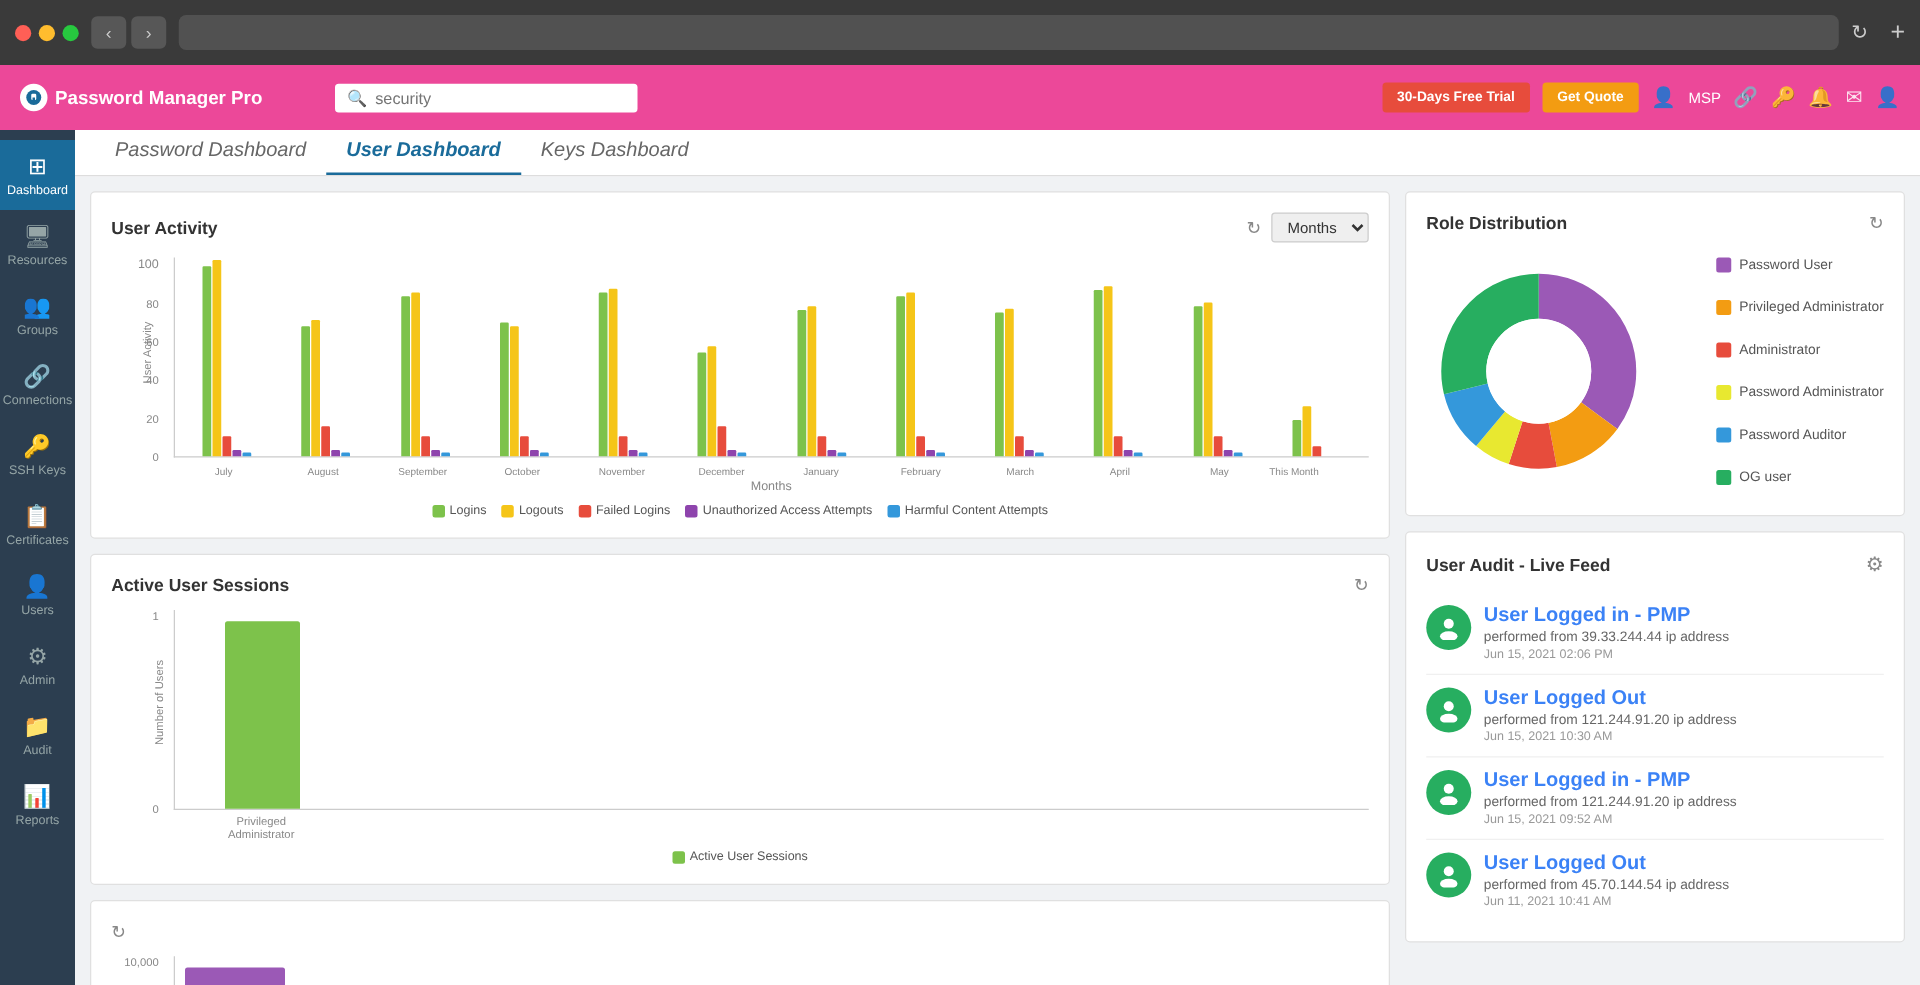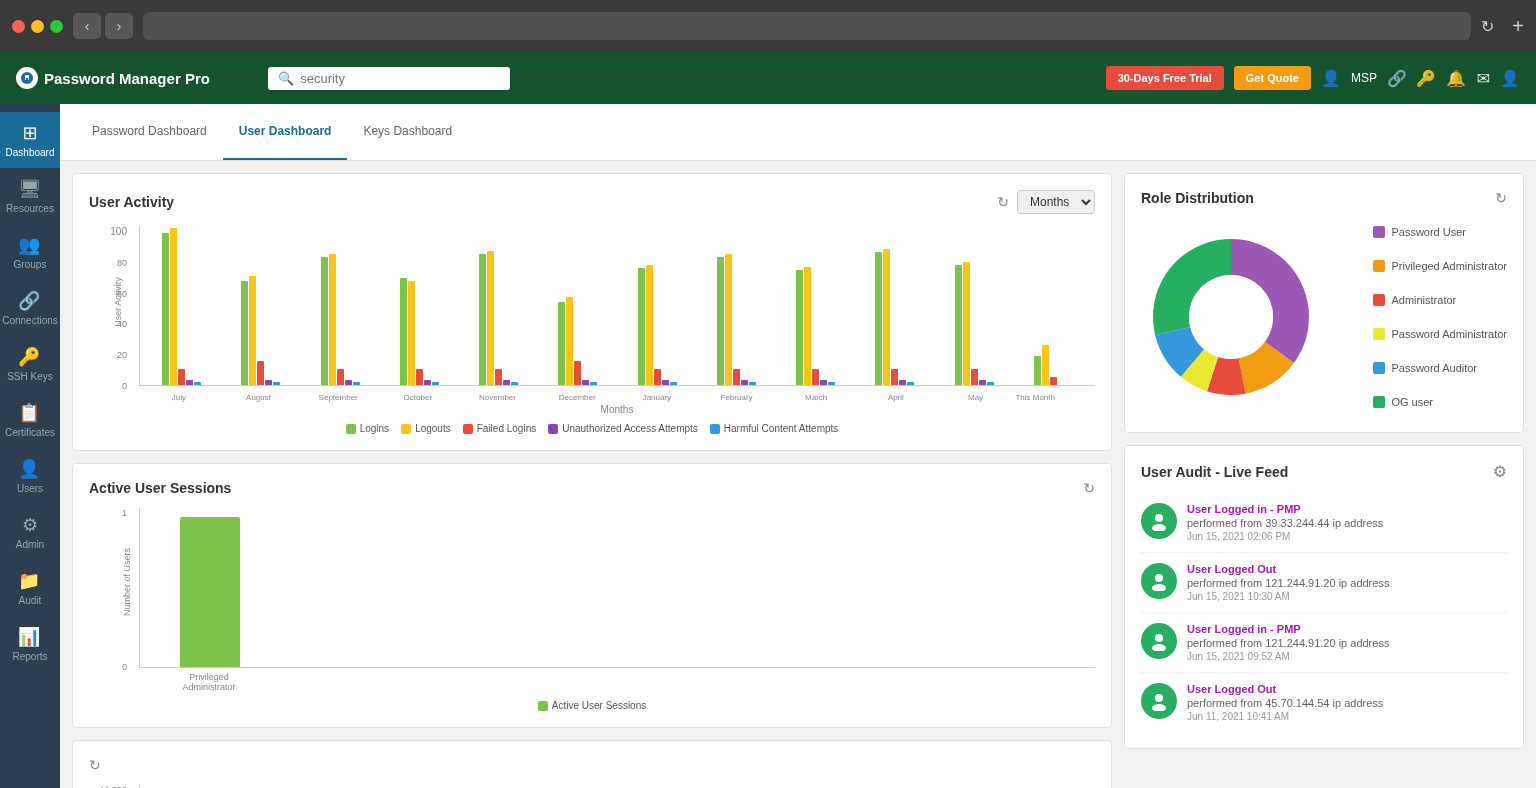--- a/index.html
+++ b/index.html
@@ -23,21 +23,21 @@
     .nav-btn { background: rgba(255,255,255,0.15); border: none; color: #ccc; width: 28px; height: 26px; border-radius: 5px; cursor: pointer; font-size: 14px; display: flex; align-items: center; justify-content: center; }
     .address-bar { flex: 1; background: rgba(255,255,255,0.12); border-radius: 6px; height: 28px; display: flex; align-items: center; padding: 0 12px; color: #ccc; font-size: 12px; }
     .reload-btn { background: none; border: none; color: #ccc; font-size: 16px; cursor: pointer; }
     .new-tab-btn { background: none; border: none; color: #ccc; font-size: 20px; cursor: pointer; margin-left: 8px; }
 
     
     .app { display: flex; flex-direction: column; height: 736px; background: #fff; }
 
     
     .header {
-      background: #14532d;
+      background: #ec4899;
       height: 52px;
       display: flex;
       align-items: center;
       padding: 0 16px;
       gap: 12px;
       flex-shrink: 0;
     }
     .logo-area { display: flex; align-items: center; gap: 6px; color: #fff; font-size: 18px; font-weight: 600; min-width: 240px; }
     .logo-icon { width: 22px; height: 22px; background: #fff; border-radius: 50%; display: flex; align-items: center; justify-content: center; }
     .search-bar { display: flex; align-items: center; background: #fff; border-radius: 3px; padding: 4px 10px; gap: 6px; min-width: 240px; }
@@ -73,21 +73,21 @@
       gap: 3px;
     }
     .sidebar-item.active { background: #1a6b9a; color: #fff; }
     .sidebar-icon { font-size: 18px; }
 
     
     .content { flex: 1; background: #f0f2f4; overflow-y: auto; display: flex; flex-direction: column; }
 
     
     .tabs-bar { background: #fff; border-bottom: 1px solid #ddd; padding: 0 16px; display: flex; gap: 0; flex-shrink: 0; }
-    .tab { padding: 20px 16px; font-size: 12px; color: #666; cursor: pointer; border-bottom: 2px solid transparent; }
+    .tab { padding: 8px 16px; font-size: 16px; color: #666; cursor: pointer; border-bottom: 2px solid transparent; font-style: italic; }
     .tab.active { color: #1a6b9a; border-bottom: 2px solid #1a6b9a; font-weight: 600; }
 
     
     .dashboard-grid { display: grid; grid-template-columns: 1fr 400px; gap: 12px; padding: 12px; flex: 1; }
 
     
     .panel { background: #fff; border-radius: 4px; border: 1px solid #e0e0e0; padding: 16px; }
     .panel-header { display: flex; align-items: center; justify-content: space-between; margin-bottom: 12px; }
     .panel-title { font-size: 14px; font-weight: 600; color: #333; }
     .panel-actions { display: flex; align-items: center; gap: 8px; }
@@ -108,21 +108,21 @@
     .left-panels { display: flex; flex-direction: column; gap: 12px; }
 
     
     .right-panel { display: flex; flex-direction: column; gap: 12px; }
 
     
     .feed-item { display: flex; gap: 10px; align-items: flex-start; padding: 10px 0; border-bottom: 1px solid #f0f0f0; }
     .feed-item:last-child { border-bottom: none; }
     .feed-avatar { width: 36px; height: 36px; border-radius: 50%; background: #27ae60; display: flex; align-items: center; justify-content: center; color: #fff; font-size: 16px; flex-shrink: 0; }
     .feed-content {}
-    .feed-title { font-size: 11px; font-weight: 600; color: #a21caf; margin-bottom: 2px; }
+    .feed-title { font-size: 16px; font-weight: 600; color: #3b82f6; margin-bottom: 2px; }
     .feed-desc { font-size: 11px; color: #666; margin-bottom: 2px; }
     .feed-time { font-size: 10px; color: #999; }
 
     .gear-btn { background: none; border: none; cursor: pointer; color: #888; font-size: 16px; }
   </style>
 </head>
 <body>
 
 <div class="browser-chrome">
   <div class="traffic-lights">

